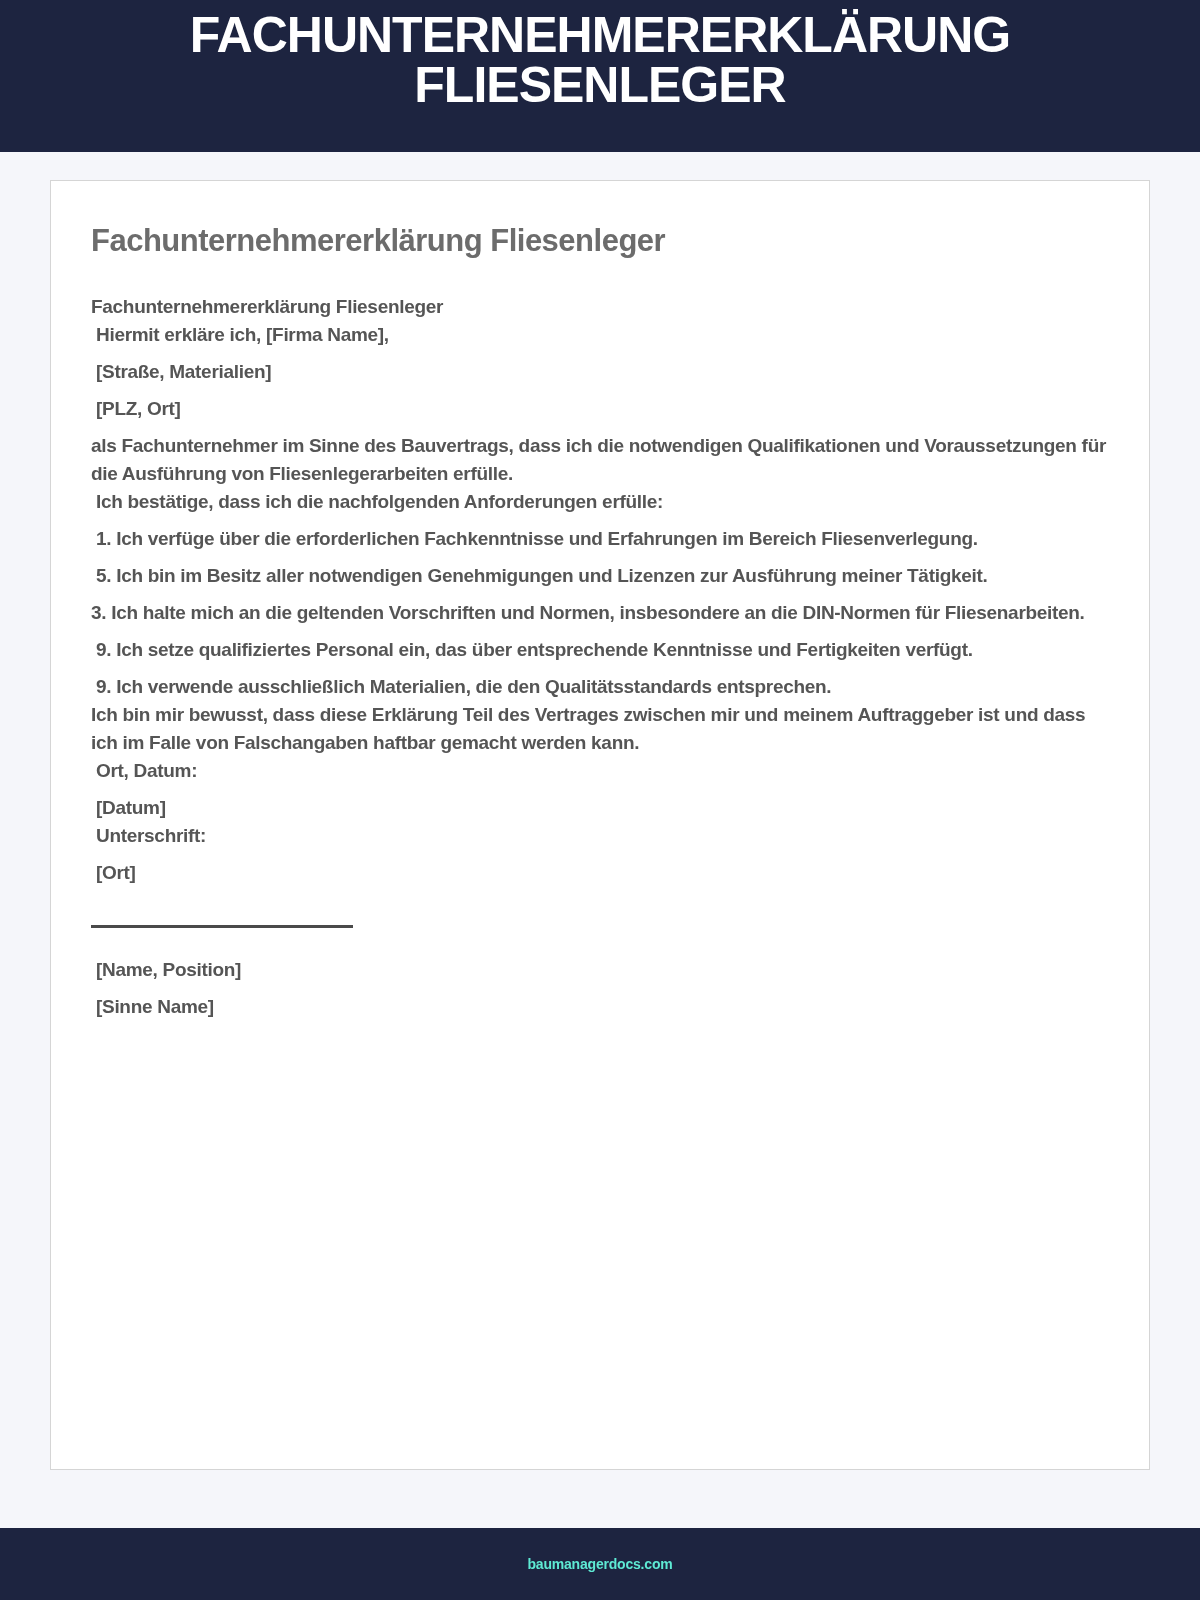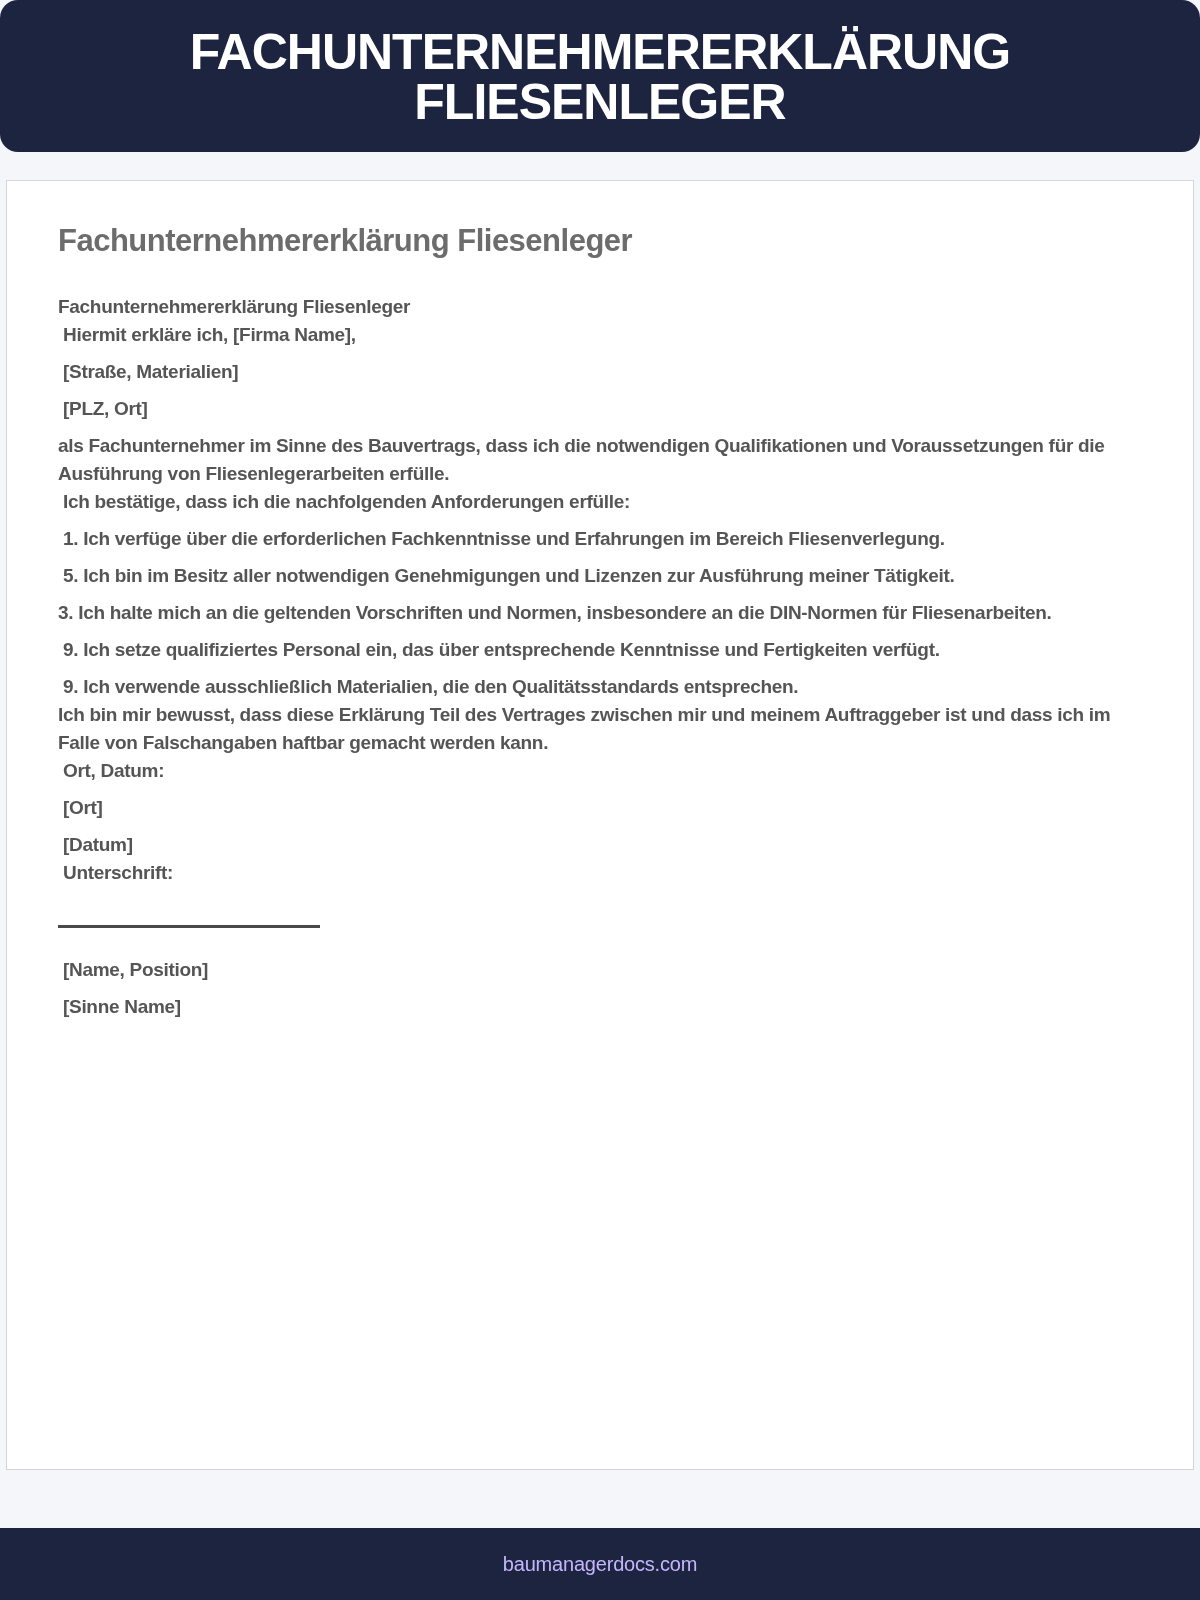--- a/index.html
+++ b/index.html
@@ -12,47 +12,46 @@
     font-family: "Liberation Sans", sans-serif;
   }
 
   
   .banner {
     background: #1d2440;
     min-height: 152px;
     display: flex;
     flex-direction: column;
     align-items: center;
-    justify-content: center;
+    justify-content: flex-start;
     padding: 10px 20px 8px;
-    border-radius: 18px;
   }
   .banner h1 {
     color: #ffffff;
     font-size: 50px;
     font-weight: bold;
     letter-spacing: -1px;
     line-height: 1.0;
     text-align: center;
     text-transform: uppercase;
   }
   .banner h1 span { display: block; }
 
   
   .main {
     flex: 1;
     display: block;
   }
   .card {
-    width: 1188px;
+    width: 1100px;
     min-height: 1290px;
     margin: 28px auto 58px;
     background: #ffffff;
     border: 1px solid #d5d5d5;
-    padding: 42px 51px 40px;
+    padding: 42px 40px 40px;
   }
   .doc-heading {
     color: #6c6c6c;
     font-size: 31px;
     font-weight: bold;
     letter-spacing: -0.5px;
     margin: 0 0 34px;
   }
   .doc-body p {
     color: #555555;
@@ -72,23 +71,23 @@
 
   
   .footer {
     background: #1d2440;
     min-height: 72px;
     display: flex;
     align-items: center;
     justify-content: center;
   }
   .footer .footer-text {
-    color: #c4b5fd;
-    font-size: 20px;
-    font-weight: normal;
+    color: #5eead4;
+    font-size: 14px;
+    font-weight: bold;
     letter-spacing: -0.2px;
   }
 </style>
 </head>
 <body>
 
 <header class="banner">
   <h1>
     <span>FACHUNTERNEHMERERKLÄRUNG</span>
     <span>FLIESENLEGER</span>
@@ -105,23 +104,23 @@
       <p> [PLZ, Ort]</p>
       <p>als Fachunternehmer im Sinne des Bauvertrags, dass ich die notwendigen Qualifikationen und Voraussetzungen für die Ausführung von Fliesenlegerarbeiten erfülle.
  Ich bestätige, dass ich die nachfolgenden Anforderungen erfülle:</p>
       <p> 1. Ich verfüge über die erforderlichen Fachkenntnisse und Erfahrungen im Bereich Fliesenverlegung.</p>
       <p> 5. Ich bin im Besitz aller notwendigen Genehmigungen und Lizenzen zur Ausführung meiner Tätigkeit.</p>
       <p>3. Ich halte mich an die geltenden Vorschriften und Normen, insbesondere an die DIN-Normen für Fliesenarbeiten.</p>
       <p> 9. Ich setze qualifiziertes Personal ein, das über entsprechende Kenntnisse und Fertigkeiten verfügt.</p>
       <p> 9. Ich verwende ausschließlich Materialien, die den Qualitätsstandards entsprechen.
 Ich bin mir bewusst, dass diese Erklärung Teil des Vertrages zwischen mir und meinem Auftraggeber ist und dass ich im Falle von Falschangaben haftbar gemacht werden kann.
  Ort, Datum:</p>
-      <p> [Ort]</p>
       <p> [Datum]
  Unterschrift:</p>
+      <p> [Ort]</p>
       <hr class="signature-line">
       <p> [Name, Position]</p>
       <p> [Sinne Name]</p>
     </div>
   </article>
 </main>
 
 <footer class="footer">
   <span class="footer-text">baumanagerdocs.com</span>
 </footer>

